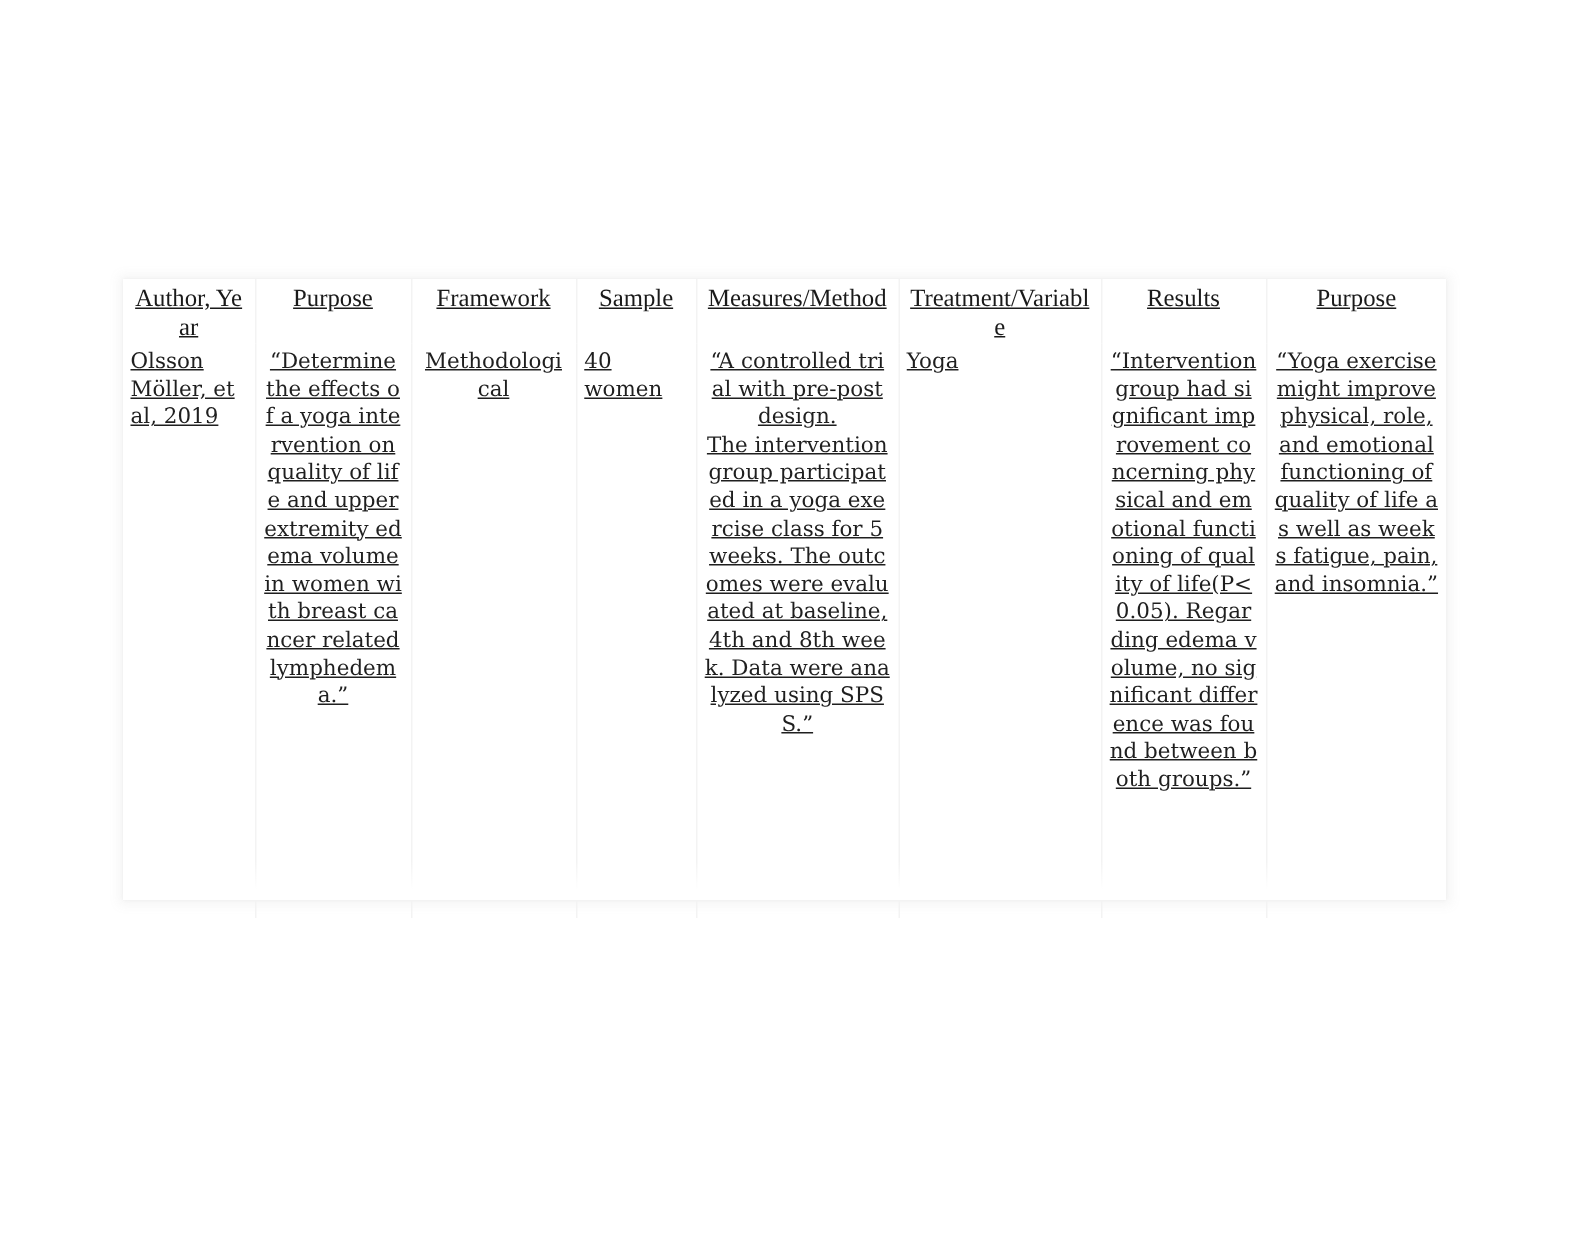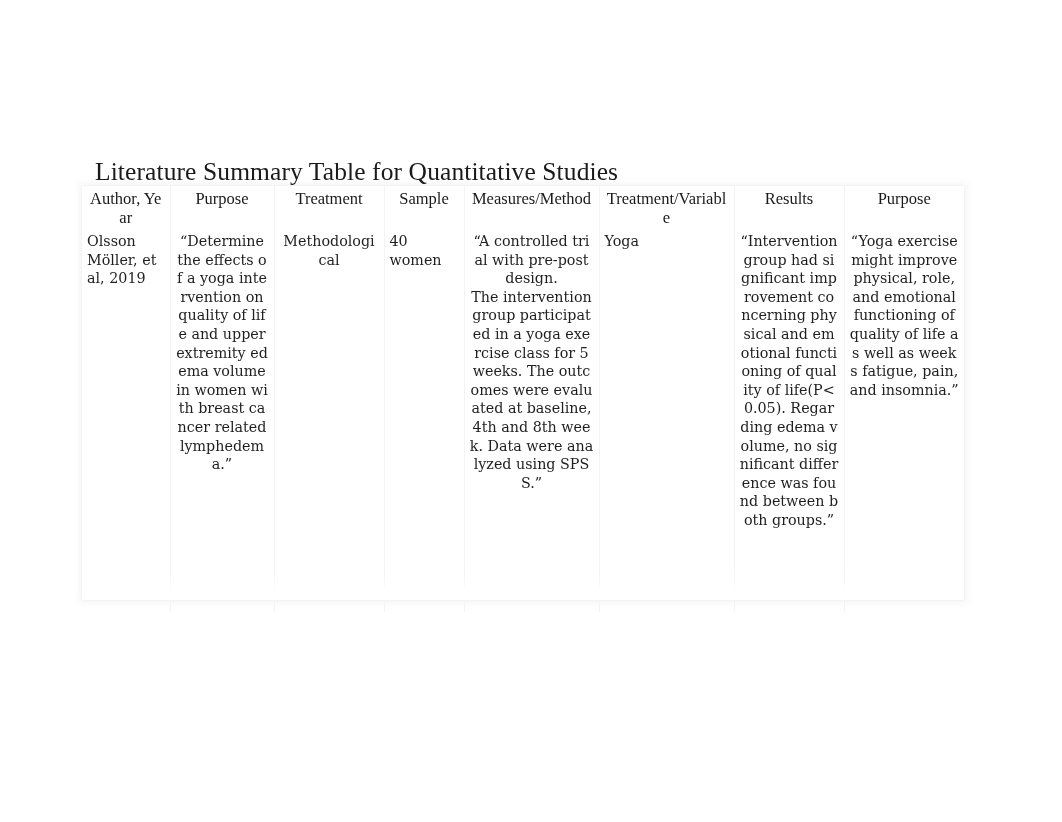--- a/index.html
+++ b/index.html
@@ -69,20 +69,21 @@
   }
 
   table.lit-table th,
   table.lit-table td {
     border: 0;
     border-left: 1px solid #f3f3f3;
     border-right: 1px solid #f3f3f3;
     padding: 0 5px;
     vertical-align: top;
     background: transparent;
+    text-decoration: underline;
   }
   table.lit-table th:first-child,
   table.lit-table td:first-child { border-left: 0; }
   table.lit-table th:last-child,
   table.lit-table td:last-child { border-right: 0; }
 
   
   table.lit-table thead th {
     font-weight: normal;
     font-family: "Liberation Serif", "DejaVu Serif", serif;
@@ -126,39 +127,38 @@
   .c-results   { width: 110px; }
   .c-findings  { width: 120px; }
 
   .row-body td { height: 374px; }
 </style>
 </head>
 <body>
 
 <div id="page">
 
-  <div class="doc-title">Literature Summary Table for Quantitative Studies</div>
 
   <div class="table-wrap">
     <table class="lit-table">
       <colgroup>
         <col class="c-author">
         <col class="c-purpose">
         <col class="c-framework">
         <col class="c-sample">
         <col class="c-measures">
         <col class="c-treatment">
         <col class="c-results">
         <col class="c-findings">
       </colgroup>
       <thead>
         <tr>
           <th>Author, Year</th>
           <th>Purpose</th>
-          <th>Treatment</th>
+          <th>Framework</th>
           <th>Sample</th>
           <th>Measures/Method</th>
           <th>Treatment/Variable</th>
           <th>Results</th>
           <th>Purpose</th>
         </tr>
       </thead>
       <tbody>
         <tr class="row-body">
           <td class="center">Olsson Möller, et al, 2019</td>

